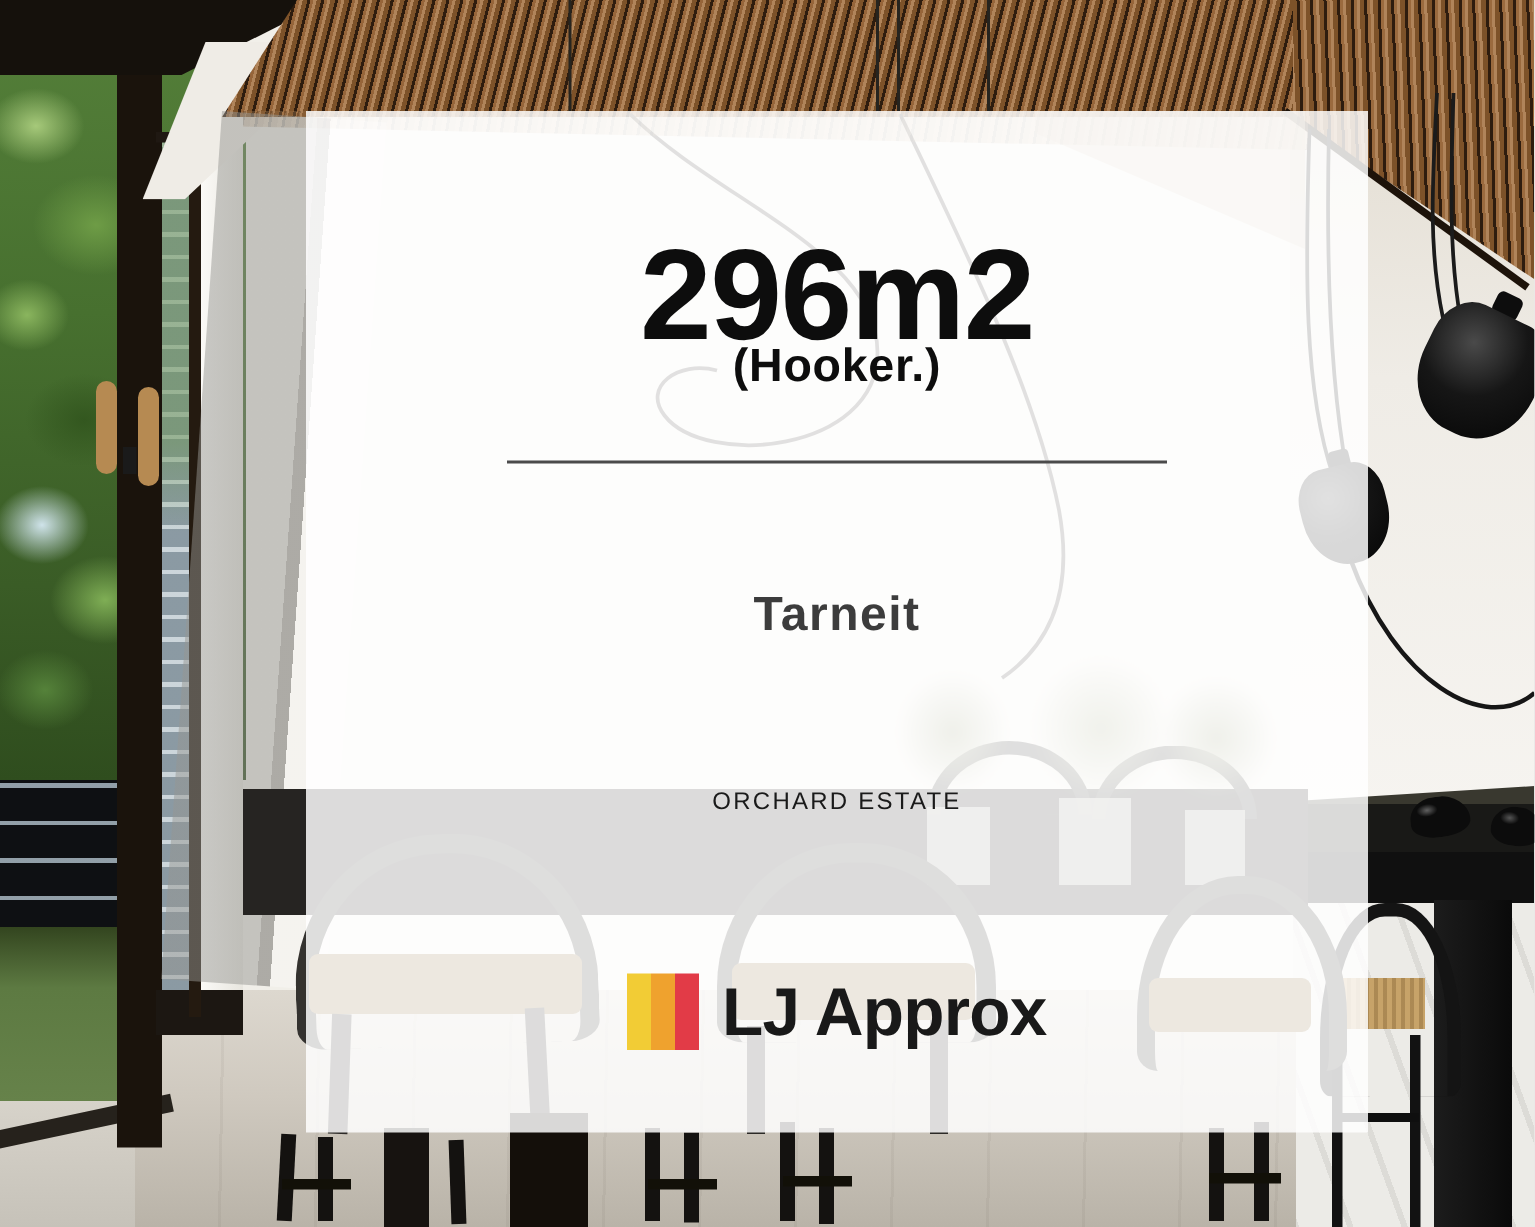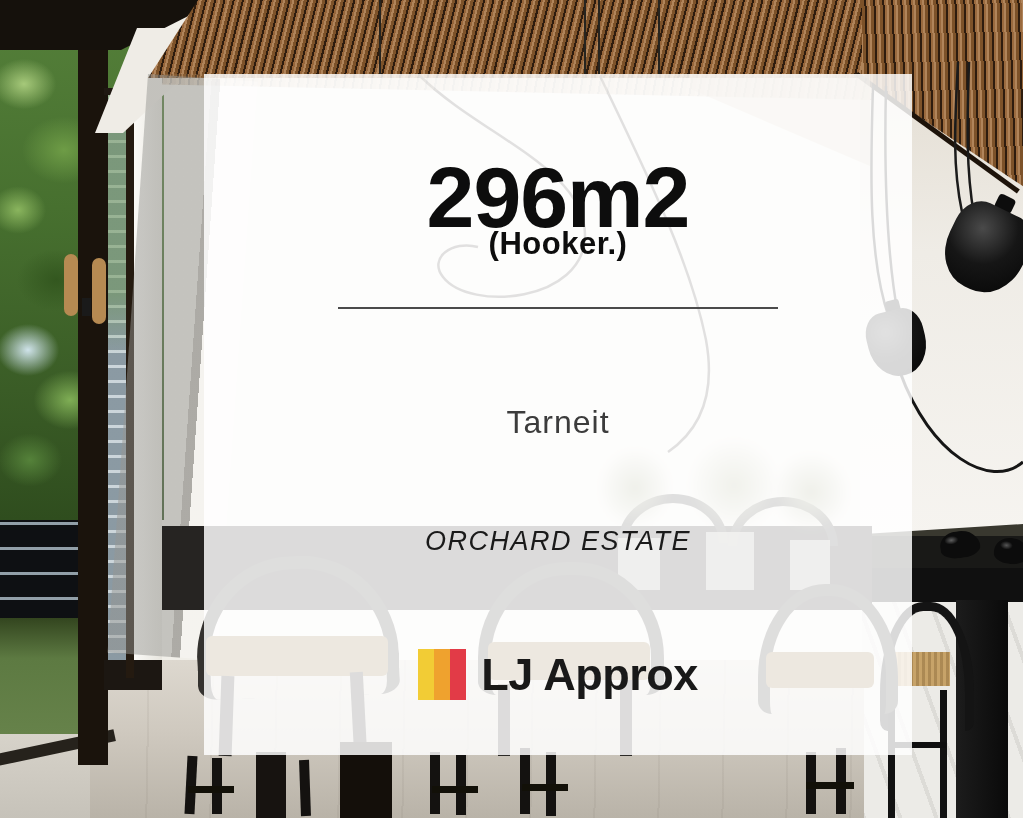--- a/index.html
+++ b/index.html
@@ -141,22 +141,22 @@
   .str-3{left:522px;top:784px;width:46px;}
   .str-4{left:806px;top:782px;width:48px;}
 
   
   .card{left:162px;top:74px;width:708px;height:681px;background:rgba(255,255,255,.84);margin-left:42px;}
   .card .txt{position:absolute;left:0;width:100%;text-align:center;}
   .headline{top:80px;font-size:86px;font-weight:800;letter-spacing:-1px;color:#0d0d0d;line-height:1;}
   .approx{top:152px;font-size:31px;font-weight:700;letter-spacing:.5px;color:#0d0d0d;}
   .divider{position:absolute;top:233px;left:134px;width:440px;height:2px;background:#4b4b4b;}
   .address{top:276px;font-size:29px;font-weight:700;color:#121212;}
-  .suburb{top:330px;font-size:32px;font-weight:400;letter-spacing:1px;color:#3c3c3c;}
-  .estate{top:452px;font-size:27px;font-weight:400;letter-spacing:1.5px;color:#1a1a1a;font-style:italic;}
+  .suburb{top:317px;font-size:32px;font-weight:700;letter-spacing:1px;color:#3c3c3c;}
+  .estate{top:452px;font-size:16px;font-weight:400;letter-spacing:1.5px;color:#1a1a1a;}
   .logo-row{position:absolute;top:572px;left:0;width:100%;height:56px;display:flex;
     justify-content:center;align-items:center;gap:15px;}
   .logo-mark{width:48px;height:51px;display:flex;}
   .logo-mark span{flex:1;}
   .logo-text{font-size:45px;font-weight:700;letter-spacing:-.5px;color:#191919;line-height:1;}
 </style>
 </head>
 <body>
 
 <div class="stage">

